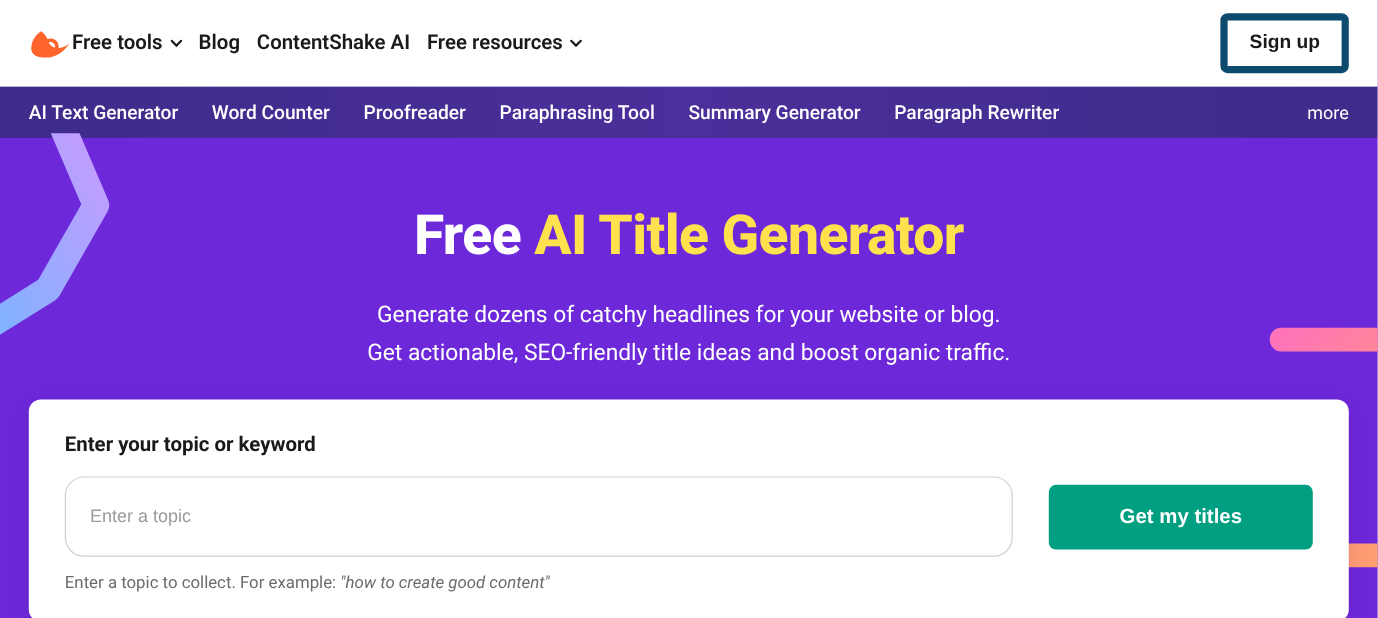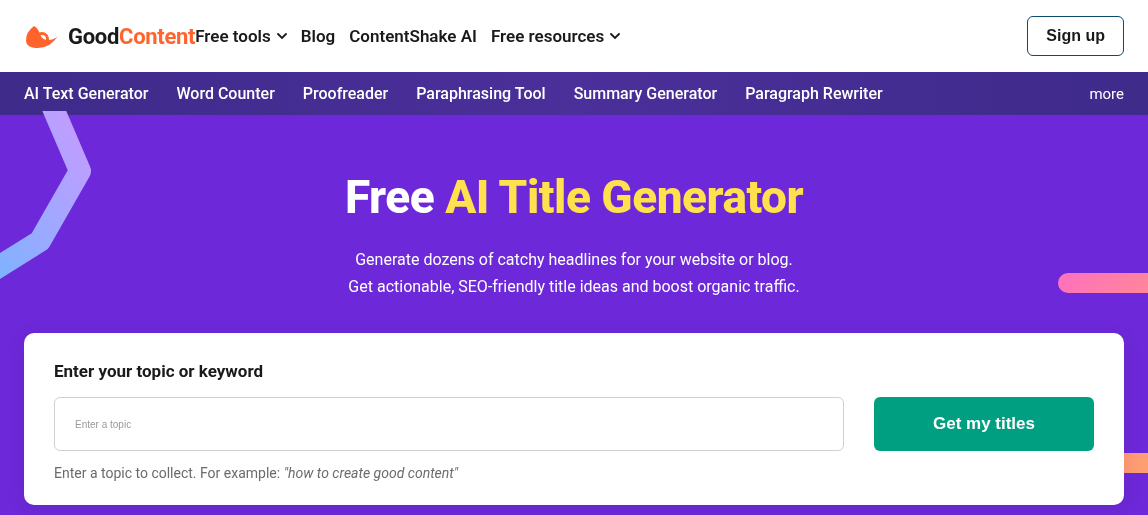--- a/index.html
+++ b/index.html
@@ -55,21 +55,21 @@
       font-weight: 600;
       cursor: pointer;
     }
     .chevron {
       width: 10px;
       height: 10px;
     }
     .signup-btn {
       margin-left: auto;
       padding: 10px 18px;
-      border: 1px solid #0c4a6e;
+      border: 6px solid #0c4a6e;
       border-radius: 6px;
       background: #fff;
       font-size: 16px;
       font-weight: 600;
       color: #1a1a1a;
       cursor: pointer;
     }
     .subnav {
       display: flex;
       align-items: center;
@@ -122,21 +122,21 @@
       margin-bottom: 22px;
     }
     .hero-title-white {
       color: #fff;
     }
     .hero-title-yellow {
       color: #FFE14D;
     }
     .hero-desc {
       color: #fff;
-      font-size: 16px;
+      font-size: 19px;
       line-height: 1.7;
       font-weight: 400;
     }
     .card {
       position: absolute;
       left: 24px;
       right: 24px;
       top: 333px;
       background: #fff;
       border-radius: 10px;
@@ -149,25 +149,25 @@
       color: #1a1a1a;
       margin-bottom: 16px;
     }
     .input-row {
       display: flex;
       gap: 30px;
       align-items: center;
     }
     .topic-input {
       flex: 1;
-      height: 54px;
+      height: 67px;
       border: 1px solid #d0d0d0;
-      border-radius: 6px;
+      border-radius: 16px;
       padding: 0 20px;
-      font-size: 10px;
+      font-size: 15px;
       color: #1a1a1a;
     }
     .topic-input::placeholder {
       color: #9a9a9a;
     }
     .submit-btn {
       width: 220px;
       height: 54px;
       background: #009F81;
       border: none;
@@ -188,21 +188,20 @@
   </style>
 </head>
 <body>
 
 <div class="header">
   <div class="logo">
     <svg class="logo-icon" viewBox="0 0 36 28">
       <path d="M 10 4 Q 2 10 2 18 Q 2 26 14 26 Q 26 26 34 14 Q 30 18 24 18 Q 18 18 16 12 Q 14 6 10 4 Z" fill="#FF642D"></path>
       <circle cx="18" cy="17" r="5.5" fill="none" stroke="#FF642D" stroke-width="3"></circle>
     </svg>
-    <span><span class="logo-good">Good</span><span class="logo-content">Content</span></span>
   </div>
   <nav class="top-nav">
     <div class="top-nav-item">
       <span>Free tools</span>
       <svg class="chevron" viewBox="0 0 10 10">
           <path d="M1 3 L5 7 L9 3" stroke="#1a1a1a" stroke-width="1.8" fill="none" stroke-linecap="round"></path>
         </svg>
     </div>
     <div class="top-nav-item">
       <span>Blog</span>

